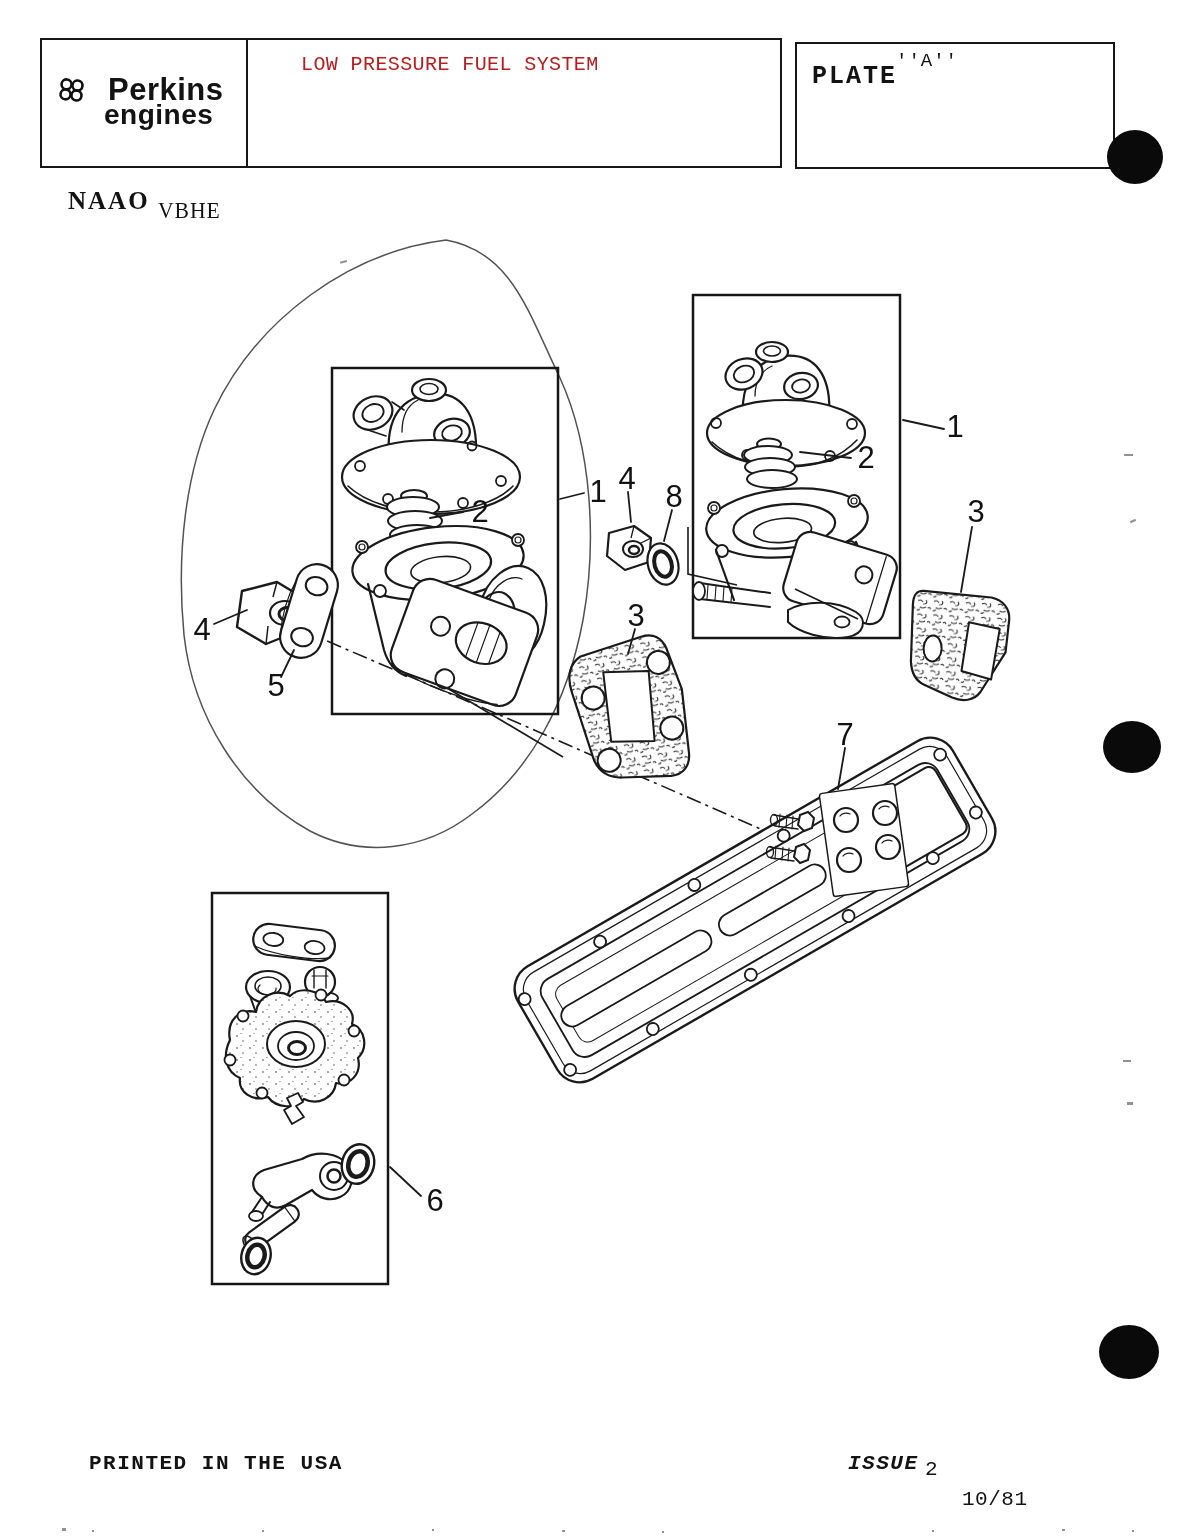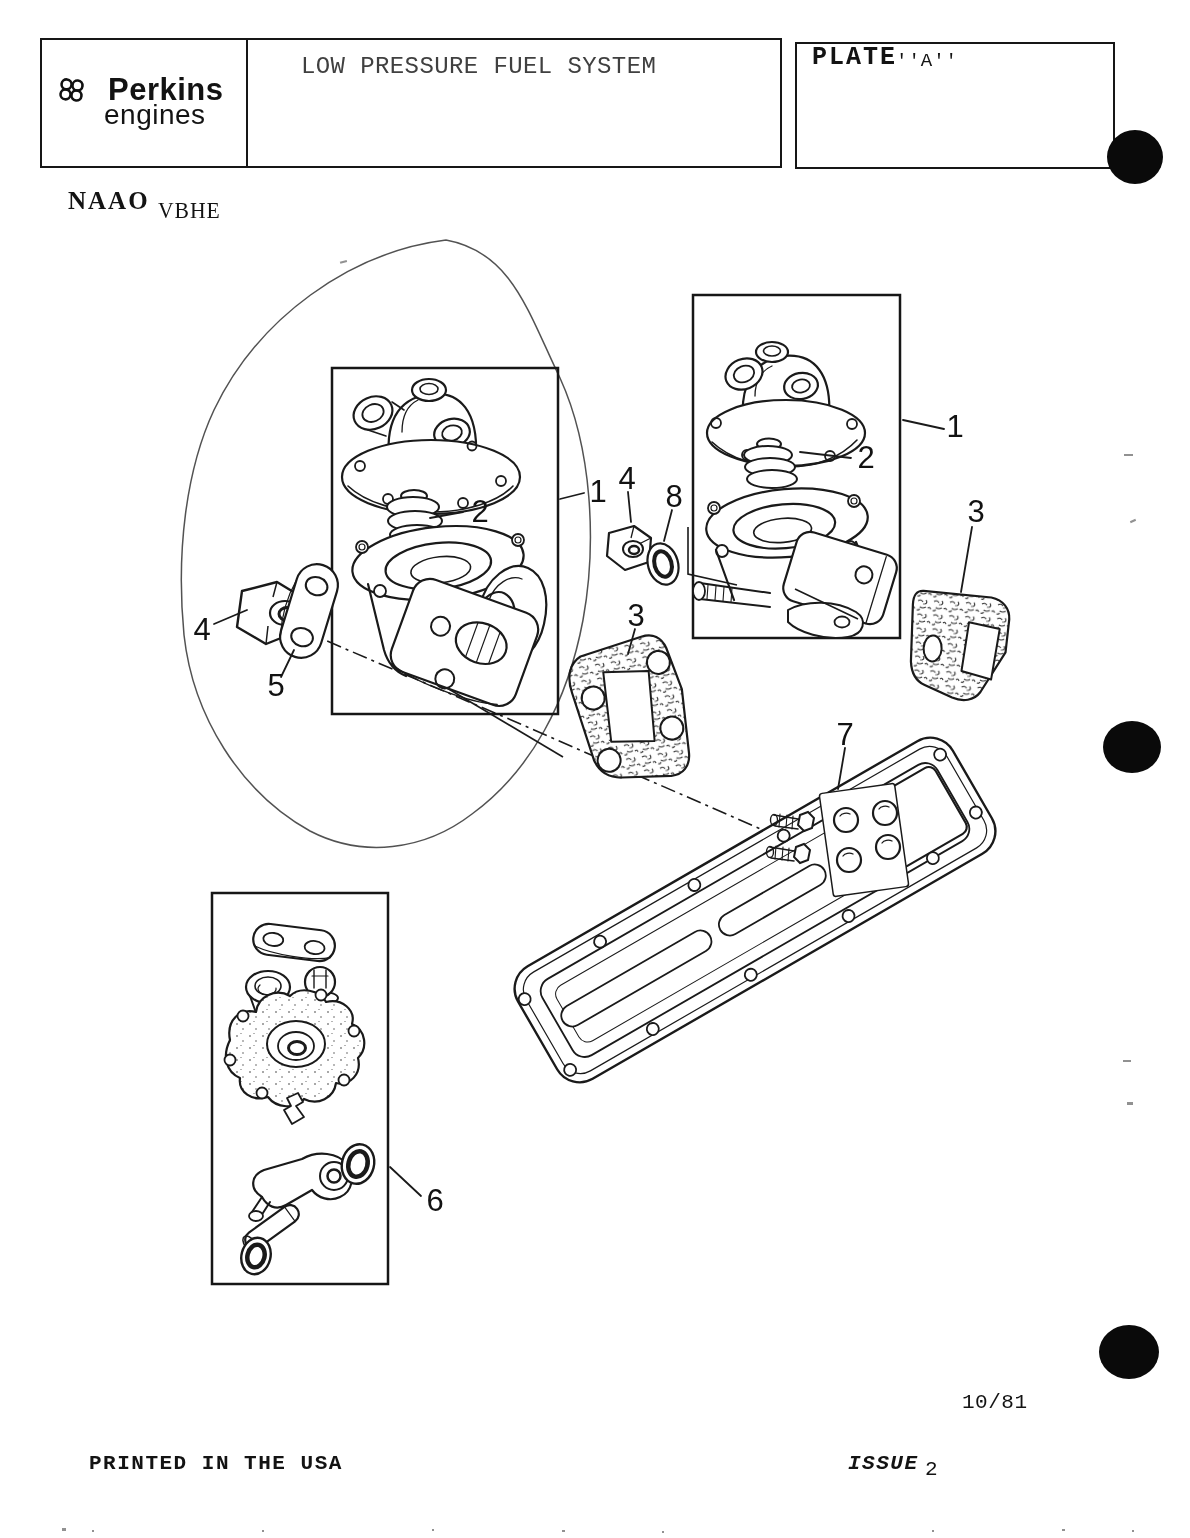--- a/index.html
+++ b/index.html
@@ -2,25 +2,25 @@
 <html><head>
 <meta charset="utf-8">
 <style>
   html,body{margin:0;padding:0;background:#e8e8e4;}
   .page{position:relative;width:1190px;height:1538px;margin:0 auto;background:#ffffff;
         font-family:"Liberation Sans","DejaVu Sans",sans-serif;color:#131313;overflow:hidden;}
   .abs{position:absolute;}
   .box{position:absolute;border:2px solid #161616;background:transparent;}
   .mono{font-family:"Liberation Mono","DejaVu Sans Mono",monospace;}
   .serif{font-family:"Liberation Serif","DejaVu Serif",serif;}
-  .title-text{font-size:24px;letter-spacing:.4px;color:#404040;}
+  .title-text{font-size:20px;letter-spacing:.4px;color:#b91c1c;}
   .plate-label{font-size:25px;font-weight:bold;letter-spacing:2px;}
   .plate-value{font-size:19px;letter-spacing:1px;}
   .brand-name{font-size:31px;font-weight:bold;letter-spacing:.5px;line-height:1;}
-  .brand-sub{font-size:28px;font-weight:normal;letter-spacing:.5px;line-height:1;}
+  .brand-sub{font-size:28px;font-weight:bold;letter-spacing:.5px;line-height:1;}
   .code-a{font-size:25px;font-weight:bold;letter-spacing:2px;}
   .code-b{font-size:23px;letter-spacing:1px;transform:scaleX(.94);transform-origin:left;}
   .foot{font-size:21px;font-weight:bold;letter-spacing:1.5px;margin-left:15px;}
   .foot-light{font-size:21px;font-weight:normal;letter-spacing:.5px;}
   svg text.callout{font-family:"Liberation Sans","DejaVu Sans",sans-serif;font-size:31px;fill:#121212;}
 </style>
 </head>
 <body>
 
 <div class="page">
@@ -35,30 +35,30 @@
         <circle cx="22" cy="11" r="5"></circle>
       <circle cx="11" cy="21" r="5"></circle>
         <circle cx="22" cy="21" r="5"></circle>
     </g>
   </svg>
   <div class="abs brand-name" style="left:108px;top:74px;">Perkins</div>
   <div class="abs brand-sub" style="left:104px;top:101px;">engines</div>
 
   <div class="abs mono title-text" style="left:301px;top:53px;">LOW PRESSURE FUEL SYSTEM</div>
 
-  <div class="abs mono plate-label" style="left:812px;top:43px;">PLATE</div>
+  <div class="abs mono plate-label" style="left:812px;top:62px;">PLATE</div>
   <div class="abs mono plate-value" style="left:896px;top:50px;">''A''</div>
 
   <div class="abs serif code-a" style="left:68px;top:187px;text-align:right;">NAAO</div>
   <div class="abs serif code-b" style="left:158px;top:198px;">VBHE</div>
 
   <div class="abs mono foot" style="left:74px;top:1452px;">PRINTED IN THE USA</div>
   <div class="abs mono foot" style="left:833px;top:1452px;font-style:italic;">ISSUE</div>
   <div class="abs mono foot-light" style="left:925px;top:1458px;">2</div>
-  <div class="abs mono foot-light" style="left:962px;top:1391px;">10/81</div>
+  <div class="abs mono foot-light" style="left:962px;top:1488px;">10/81</div>
 
   <svg class="abs" style="left:0;top:0;" width="1190" height="1538" viewBox="0 0 1190 1538">
     <defs>
       <pattern id="stip" width="16" height="14" patternUnits="userSpaceOnUse">
         <rect width="16" height="14" fill="#ffffff"></rect>
         <path d="M2,3 q3,-2 5,1 M10,2 q2,3 -1,4 M4,9 q3,2 6,0 M12,10 q2,-2 3,1 M1,12 q2,1 3,-1" stroke="#2e2e2e" stroke-width="1.1" fill="none"></path>
         <circle cx="8" cy="6" r="0.7" fill="#2e2e2e"></circle>
       </pattern>
       <pattern id="speck" width="13" height="12" patternUnits="userSpaceOnUse">
         <rect width="13" height="12" fill="#ffffff"></rect>

